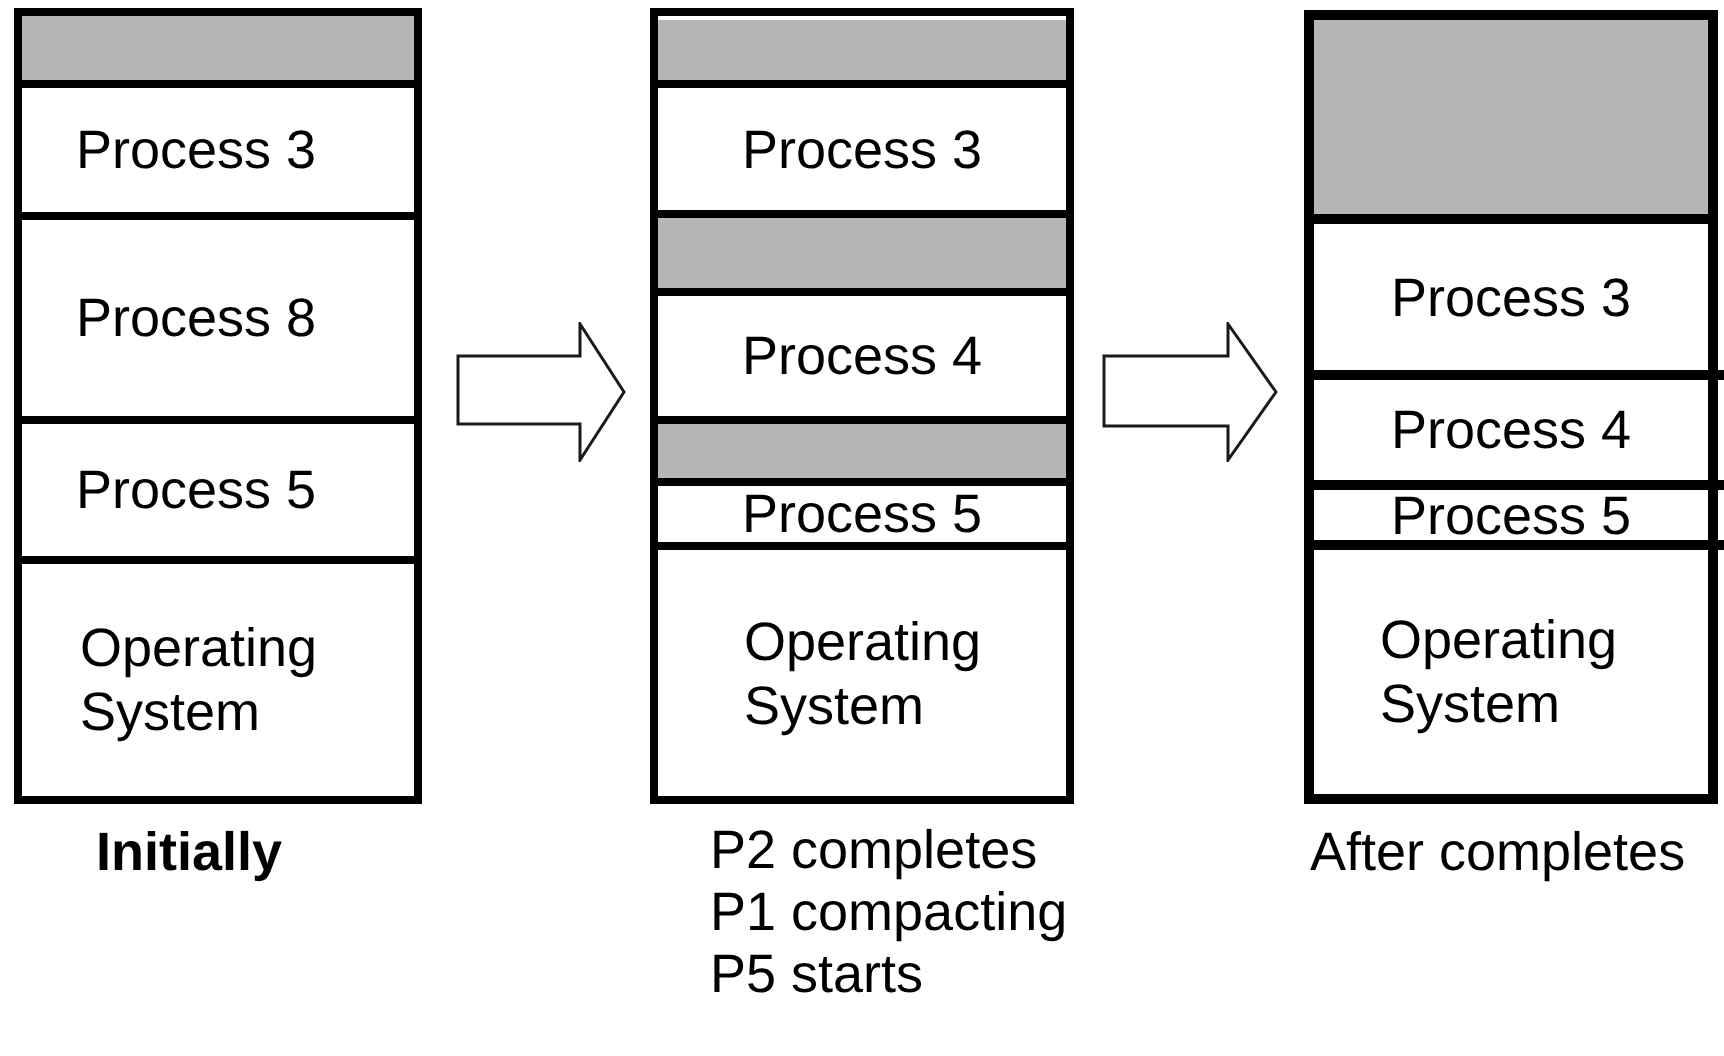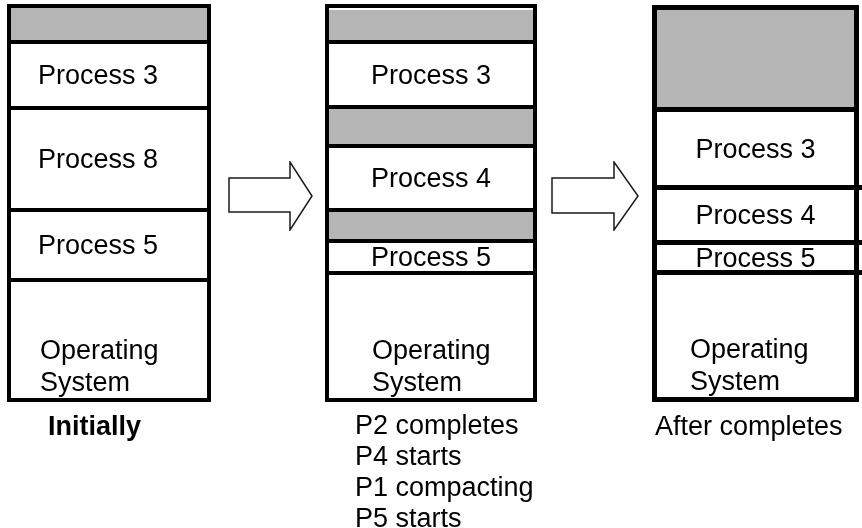--- a/index.html
+++ b/index.html
@@ -28,21 +28,21 @@
 
   .blk {
     box-sizing: content-box;
     border-bottom: 4px solid #000000;
     display: flex;
     align-items: center;
     overflow: visible;
     background: #ffffff;
   }
   .col3 .blk { border-bottom-width: 5px; }
-  .blk:last-child { border-bottom: none; flex: 1 1 auto; align-items: flex-end; }
+  .blk:last-child { border-bottom: none; flex: 1 1 auto; }
   .hole { background: #b5b5b5; }
   .sliver { background: #ffffff; border-bottom: none; }
 
   .lbl {
     font-size: 27px;
     line-height: 26px;
     white-space: nowrap;
   }
   .center-lbl { width: 100%; text-align: center; }
   .left-lbl-c1 { padding-left: 27px; }
@@ -162,20 +162,19 @@
     <polygon points="1,17 62,17 62,1 84,35 62,69 62,51 1,51" fill="#ffffff" stroke="#1a1a1a" stroke-width="1.5" stroke-linejoin="miter"></polygon>
   </svg>
   <svg class="arrow arrow2" width="88" height="70" viewBox="0 0 88 70">
     <polygon points="1,17 63,17 63,1 87,35 63,69 63,52 1,52" fill="#ffffff" stroke="#1a1a1a" stroke-width="1.5" stroke-linejoin="miter"></polygon>
   </svg>
 
   <div class="caption cap1">Initially</div>
 
   <div class="caption cap2">
     <div>P2 completes</div>
-    <div>P4 starts</div>
     <div>P1 compacting</div>
     <div>P5 starts</div>
   </div>
 
   <div class="caption cap3">After completes</div>
 
 </div>
 
 </body></html>

